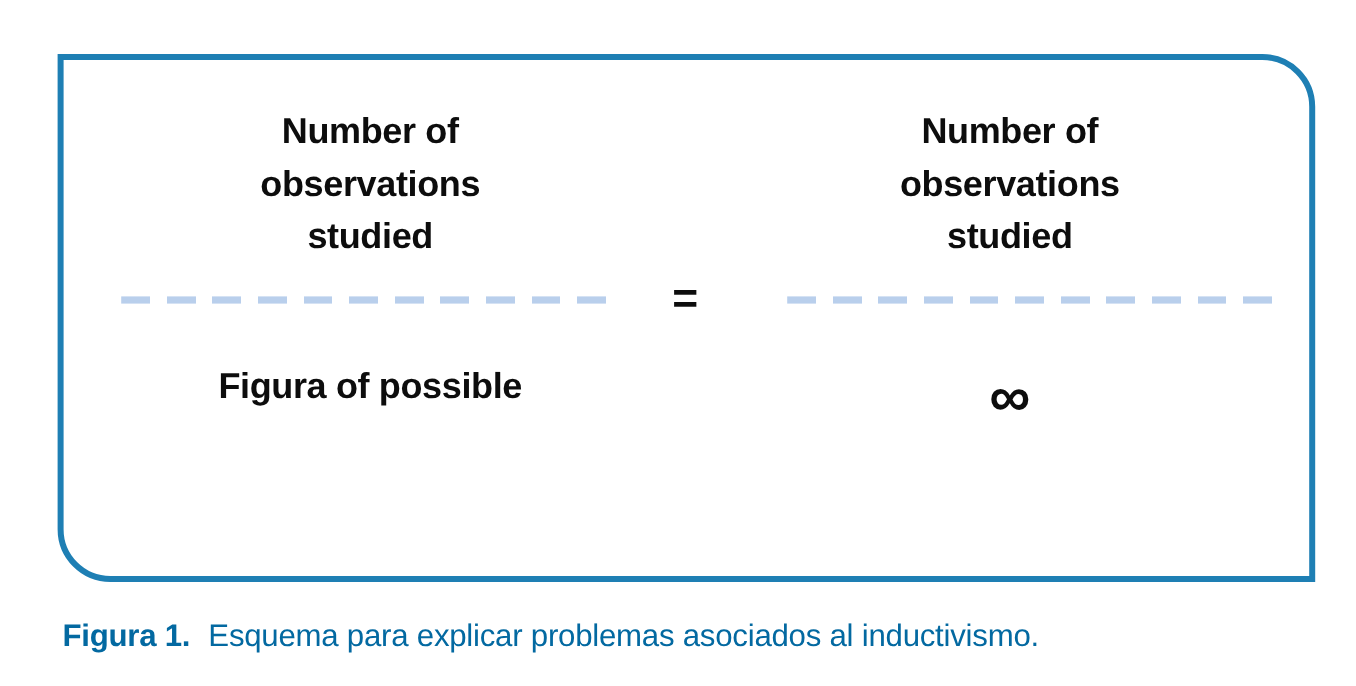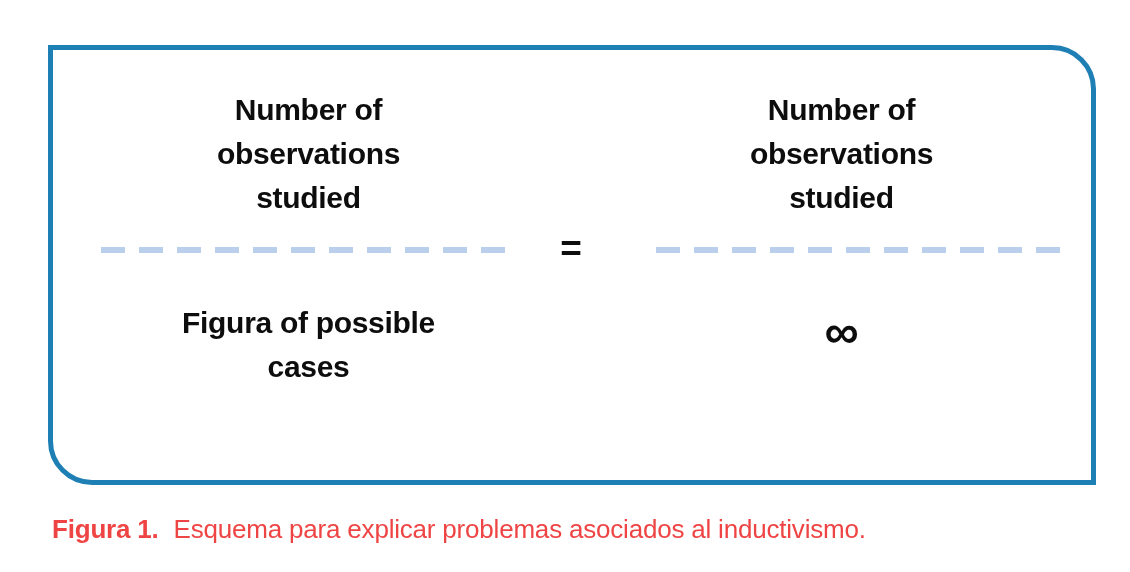--- a/index.html
+++ b/index.html
@@ -72,41 +72,40 @@
     line-height: 56px;
     color: var(--text-color);
   }
   .figure-caption {
     position: absolute;
     left: 32px;
     top: 496px;
     width: 1080px;
     font-size: 26px;
     line-height: 34px;
-    color: #ef4444;
+    color: #0369a1;
     letter-spacing: -0.2px;
   }
   .caption-label { font-weight: bold; }
 </style>
 </head>
 <body>
 
 <div class="page">
 
   <div class="schema-box"></div>
 
   <div class="frac-text num-left">
     <div>Number of</div>
     <div>observations</div>
     <div>studied</div>
   </div>
   <div class="frac-bar bar-left"></div>
   <div class="frac-text den-left">
     <div>Figura of possible</div>
-    <div>cases</div>
   </div>
 
   <div class="equals-sign">=</div>
 
   <div class="frac-text num-right">
     <div>Number of</div>
     <div>observations</div>
     <div>studied</div>
   </div>
   <div class="frac-bar bar-right"></div>

